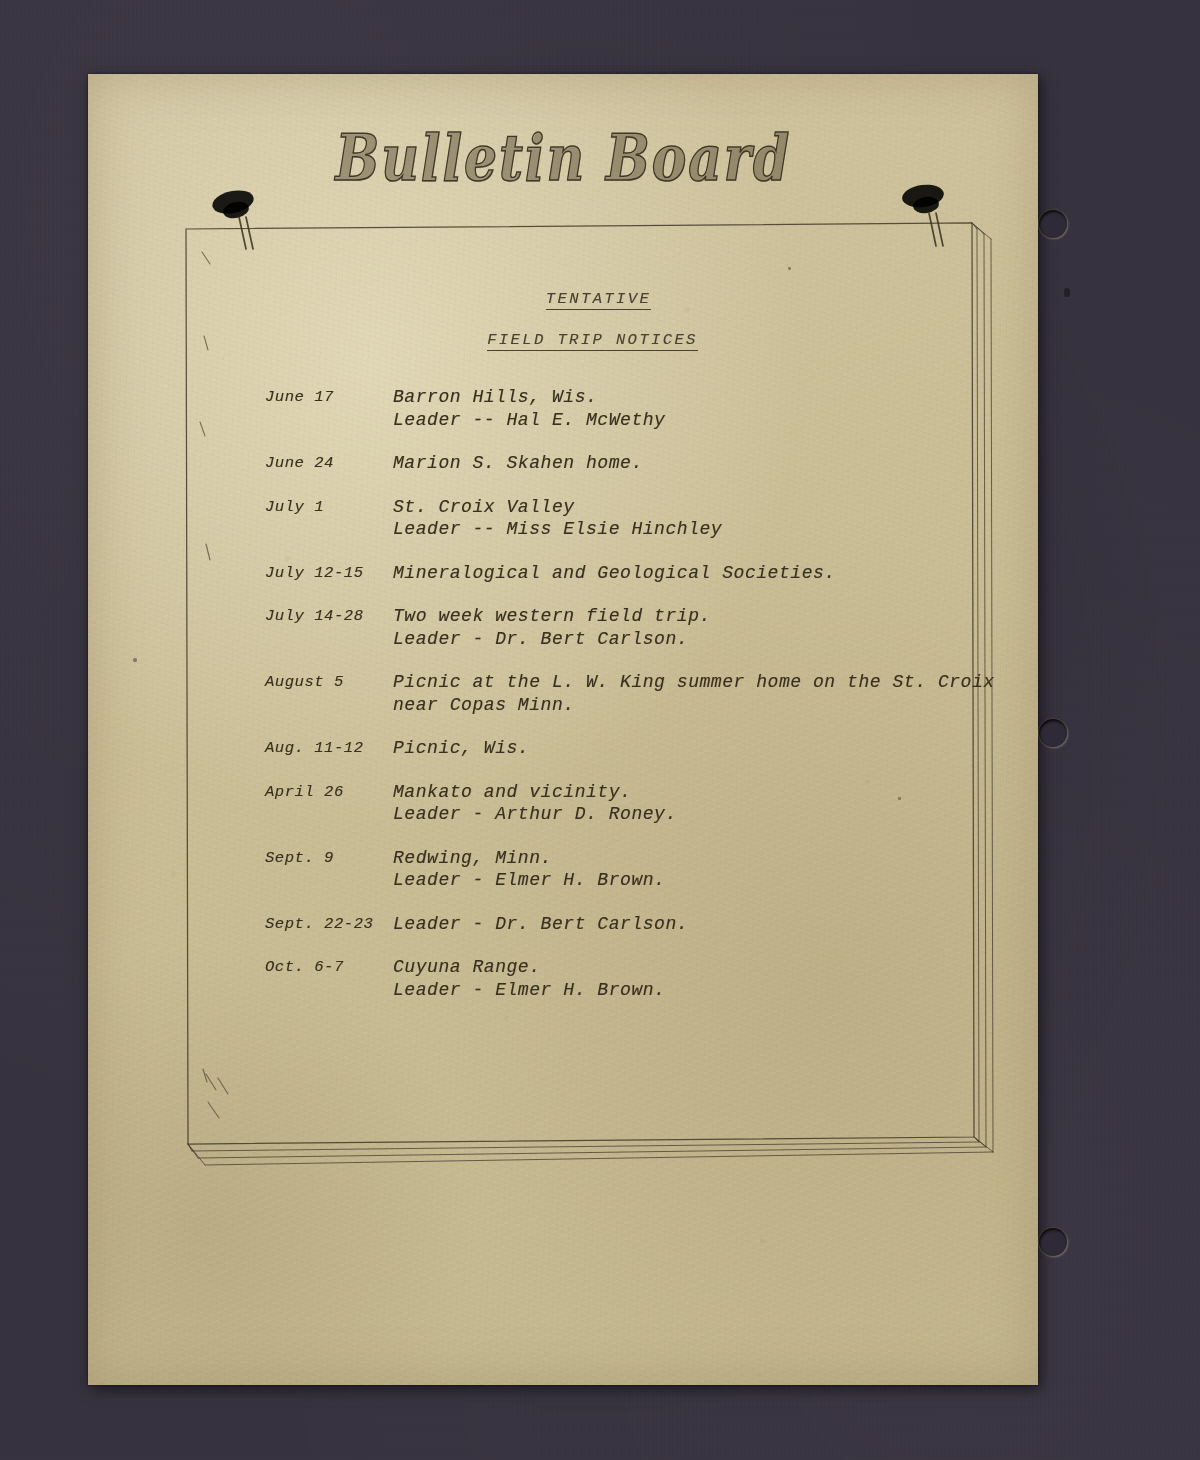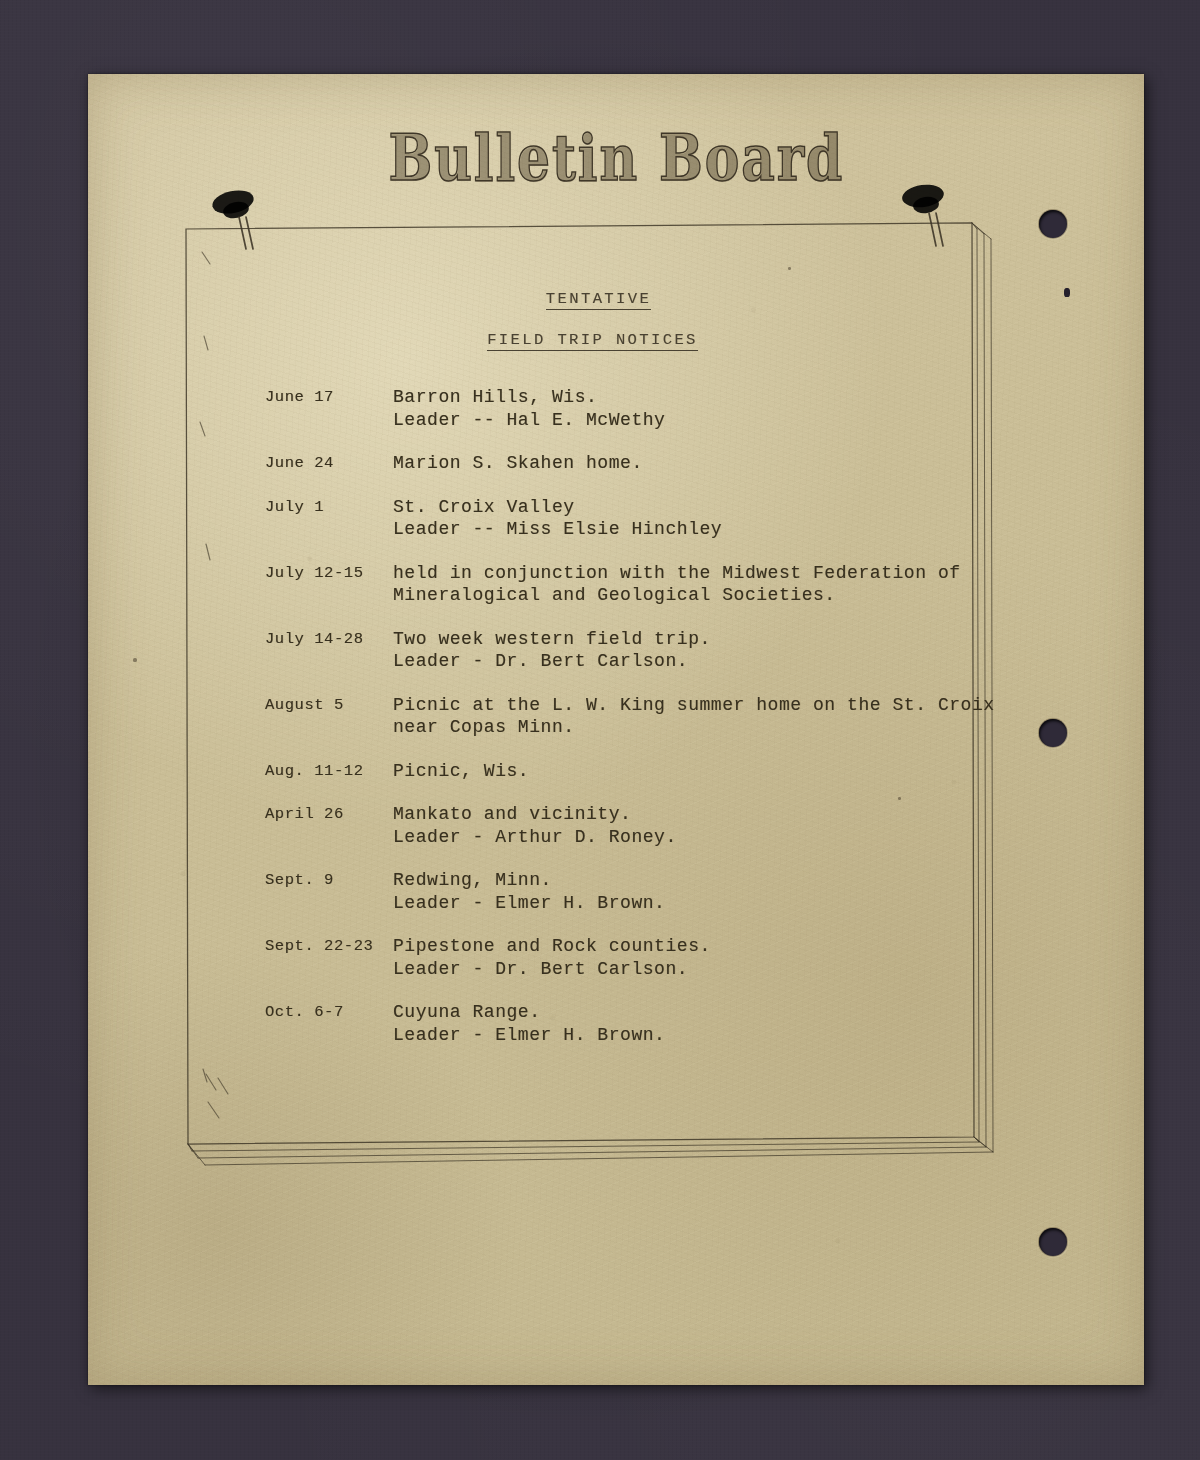--- a/index.html
+++ b/index.html
@@ -29,32 +29,33 @@
     background-image:
       repeating-linear-gradient(0deg, rgba(255,255,255,0.012) 0 1px, rgba(0,0,0,0) 1px 3px),
       repeating-linear-gradient(90deg, rgba(0,0,0,0.03) 0 1px, rgba(0,0,0,0) 1px 4px);
     opacity: .7;
   }
 
   
   #page {
     position: absolute;
     left: 88px; top: 74px;
-    width: 1056px; height: 1311px;
+    width: 950px; height: 1311px;
     background: #cbbf9a;
     background-image:
       radial-gradient(ellipse 70% 55% at 30% 22%, rgba(255,250,225,0.40), rgba(0,0,0,0) 65%),
       radial-gradient(ellipse 60% 50% at 78% 70%, rgba(168,150,108,0.30), rgba(0,0,0,0) 70%),
       radial-gradient(ellipse 40% 30% at 12% 88%, rgba(150,133,95,0.26), rgba(0,0,0,0) 72%),
       linear-gradient(160deg, #d2c6a2 0%, #cabe97 42%, #c3b78f 100%);
     box-shadow:
       0 0 2px rgba(0,0,0,.55),
       3px 4px 14px rgba(0,0,0,.55),
       inset 0 0 60px rgba(150,132,92,0.18);
     overflow: hidden;
+    font-style: italic;
   }
   
   #page::before {
     content:""; position:absolute; inset:0; pointer-events:none;
     background-image:
       repeating-linear-gradient(17deg, rgba(120,103,70,0.055) 0 1px, rgba(0,0,0,0) 1px 5px),
       repeating-linear-gradient(-24deg, rgba(255,248,220,0.06) 0 1px, rgba(0,0,0,0) 1px 7px),
       repeating-linear-gradient(93deg, rgba(130,112,78,0.04) 0 1px, rgba(0,0,0,0) 1px 6px),
       radial-gradient(circle at 21% 37%, rgba(120,104,72,0.10) 0 2px, rgba(0,0,0,0) 3px),
       radial-gradient(circle at 63% 18%, rgba(120,104,72,0.09) 0 2px, rgba(0,0,0,0) 3px),
@@ -276,21 +277,20 @@
         <div class="entry">
           <div class="date">July 1</div>
           <div class="body">
             <span class="ln">St. Croix Valley</span>
             <span class="ln">Leader -- Miss Elsie Hinchley</span>
           </div>
         </div>
         <div class="entry">
           <div class="date">July 12-15</div>
           <div class="body">
-            <span class="ln">held in conjunction with the Midwest Federation of</span>
             <span class="ln">Mineralogical and Geological Societies.</span>
           </div>
         </div>
         <div class="entry">
           <div class="date">July 14-28</div>
           <div class="body">
             <span class="ln">Two week western field trip.</span>
             <span class="ln">Leader - Dr. Bert Carlson.</span>
           </div>
         </div>
@@ -317,21 +317,20 @@
         <div class="entry">
           <div class="date">Sept. 9</div>
           <div class="body">
             <span class="ln">Redwing, Minn.</span>
             <span class="ln">Leader - Elmer H. Brown.</span>
           </div>
         </div>
         <div class="entry">
           <div class="date">Sept. 22-23</div>
           <div class="body">
-            <span class="ln">Pipestone and Rock counties.</span>
             <span class="ln">Leader - Dr. Bert Carlson.</span>
           </div>
         </div>
         <div class="entry">
           <div class="date">Oct. 6-7</div>
           <div class="body">
             <span class="ln">Cuyuna Range.</span>
             <span class="ln">Leader - Elmer H. Brown.</span>
           </div>
         </div>

